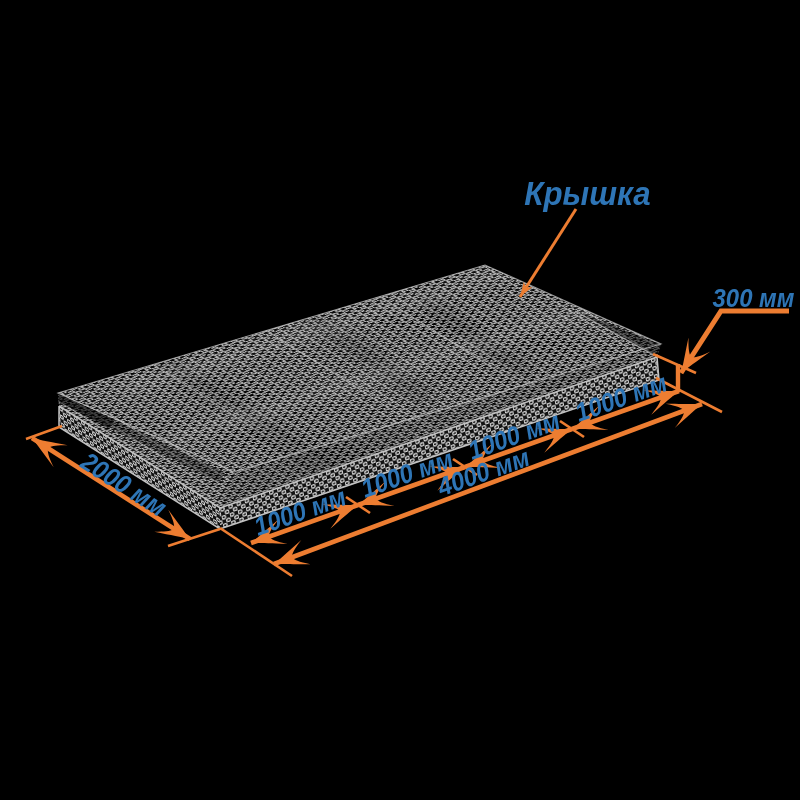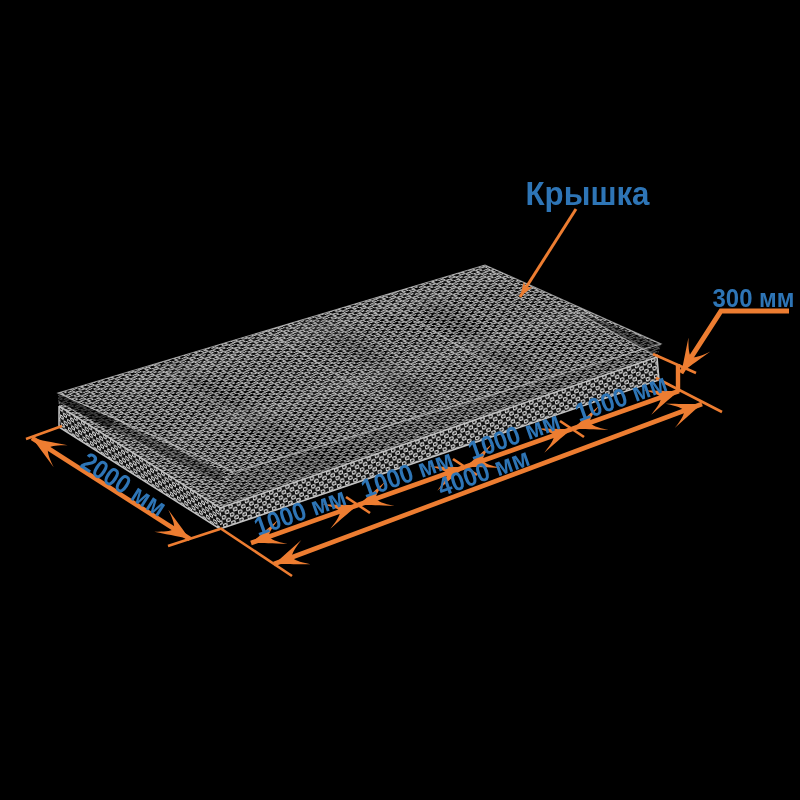--- a/index.html
+++ b/index.html
@@ -1,16 +1,16 @@
 <!DOCTYPE html>
 <html><head>
 <meta charset="utf-8">
 <style>
   html,body{margin:0;padding:0;background:#000;}
-  .wrap{width:800px;height:800px;background:#15803d;overflow:hidden;}
+  .wrap{width:800px;height:800px;background:#15803d;overflow:hidden;font-style:italic;}
   text{font-family:"Liberation Sans",sans-serif;font-weight:bold;fill:#2E75B6;}
 </style>
 </head>
 <body>
 <div class="wrap">
 <svg width="800" height="800" viewBox="0 0 800 800" xmlns="http://www.w3.org/2000/svg">
   <rect x="0" y="0" width="800" height="800" fill="#000"></rect>
   <defs>
     <filter id="soft" x="-5%" y="-5%" width="110%" height="110%">
       <feGaussianBlur stdDeviation="0.55"></feGaussianBlur>

